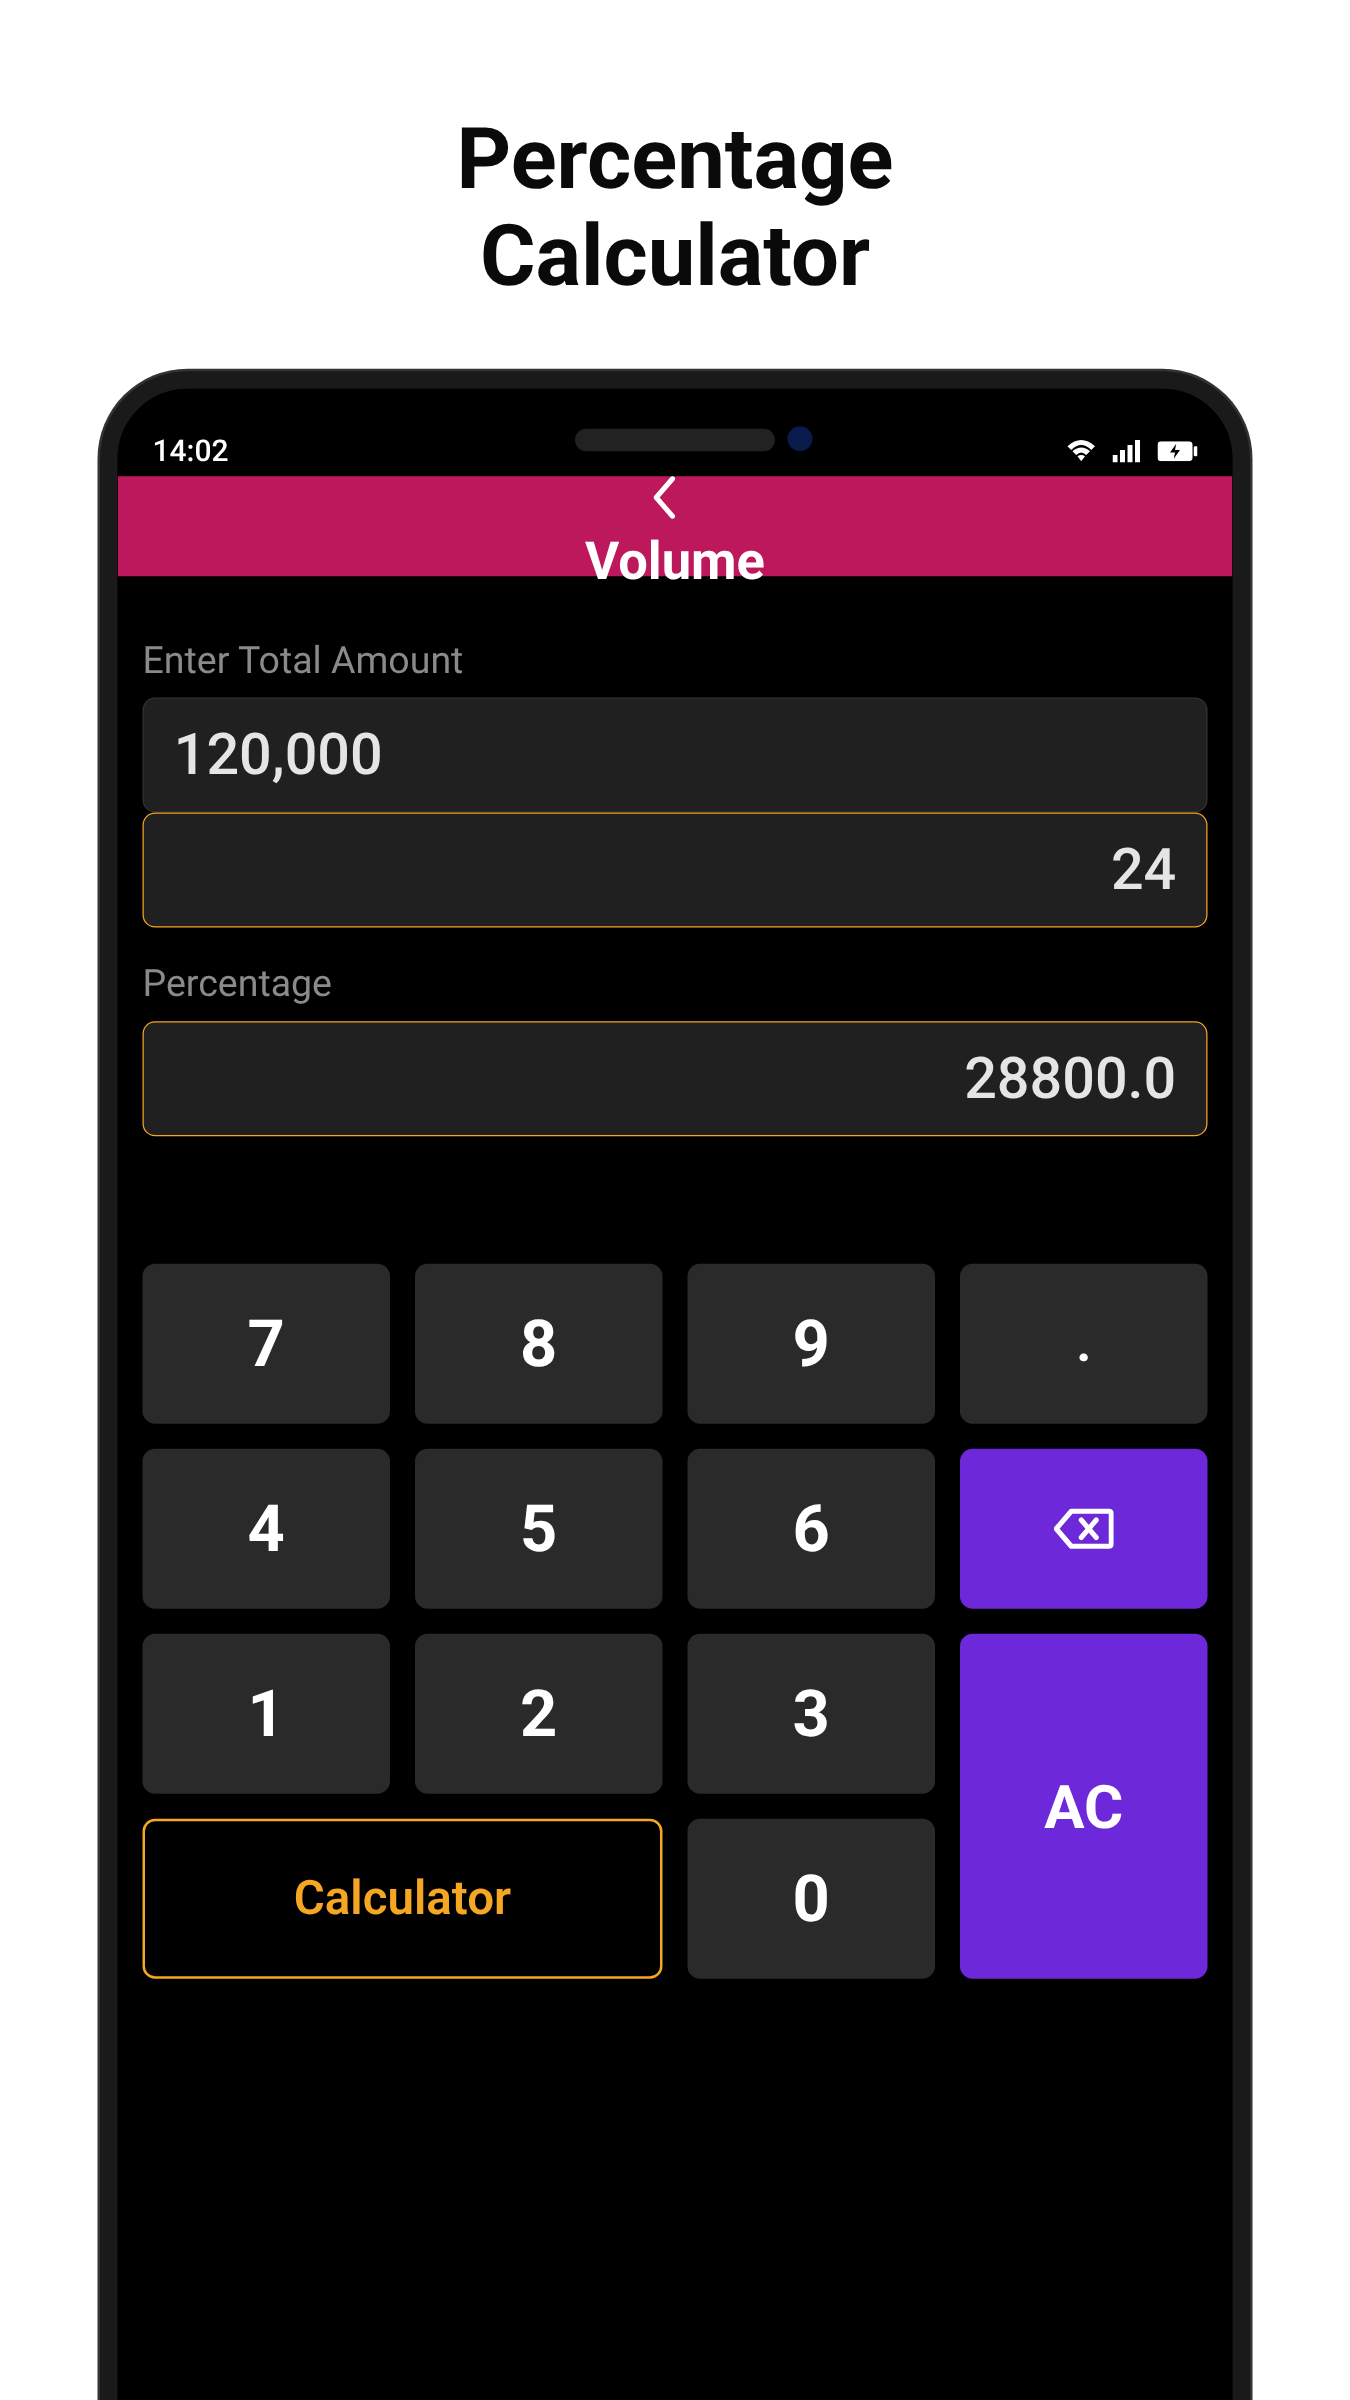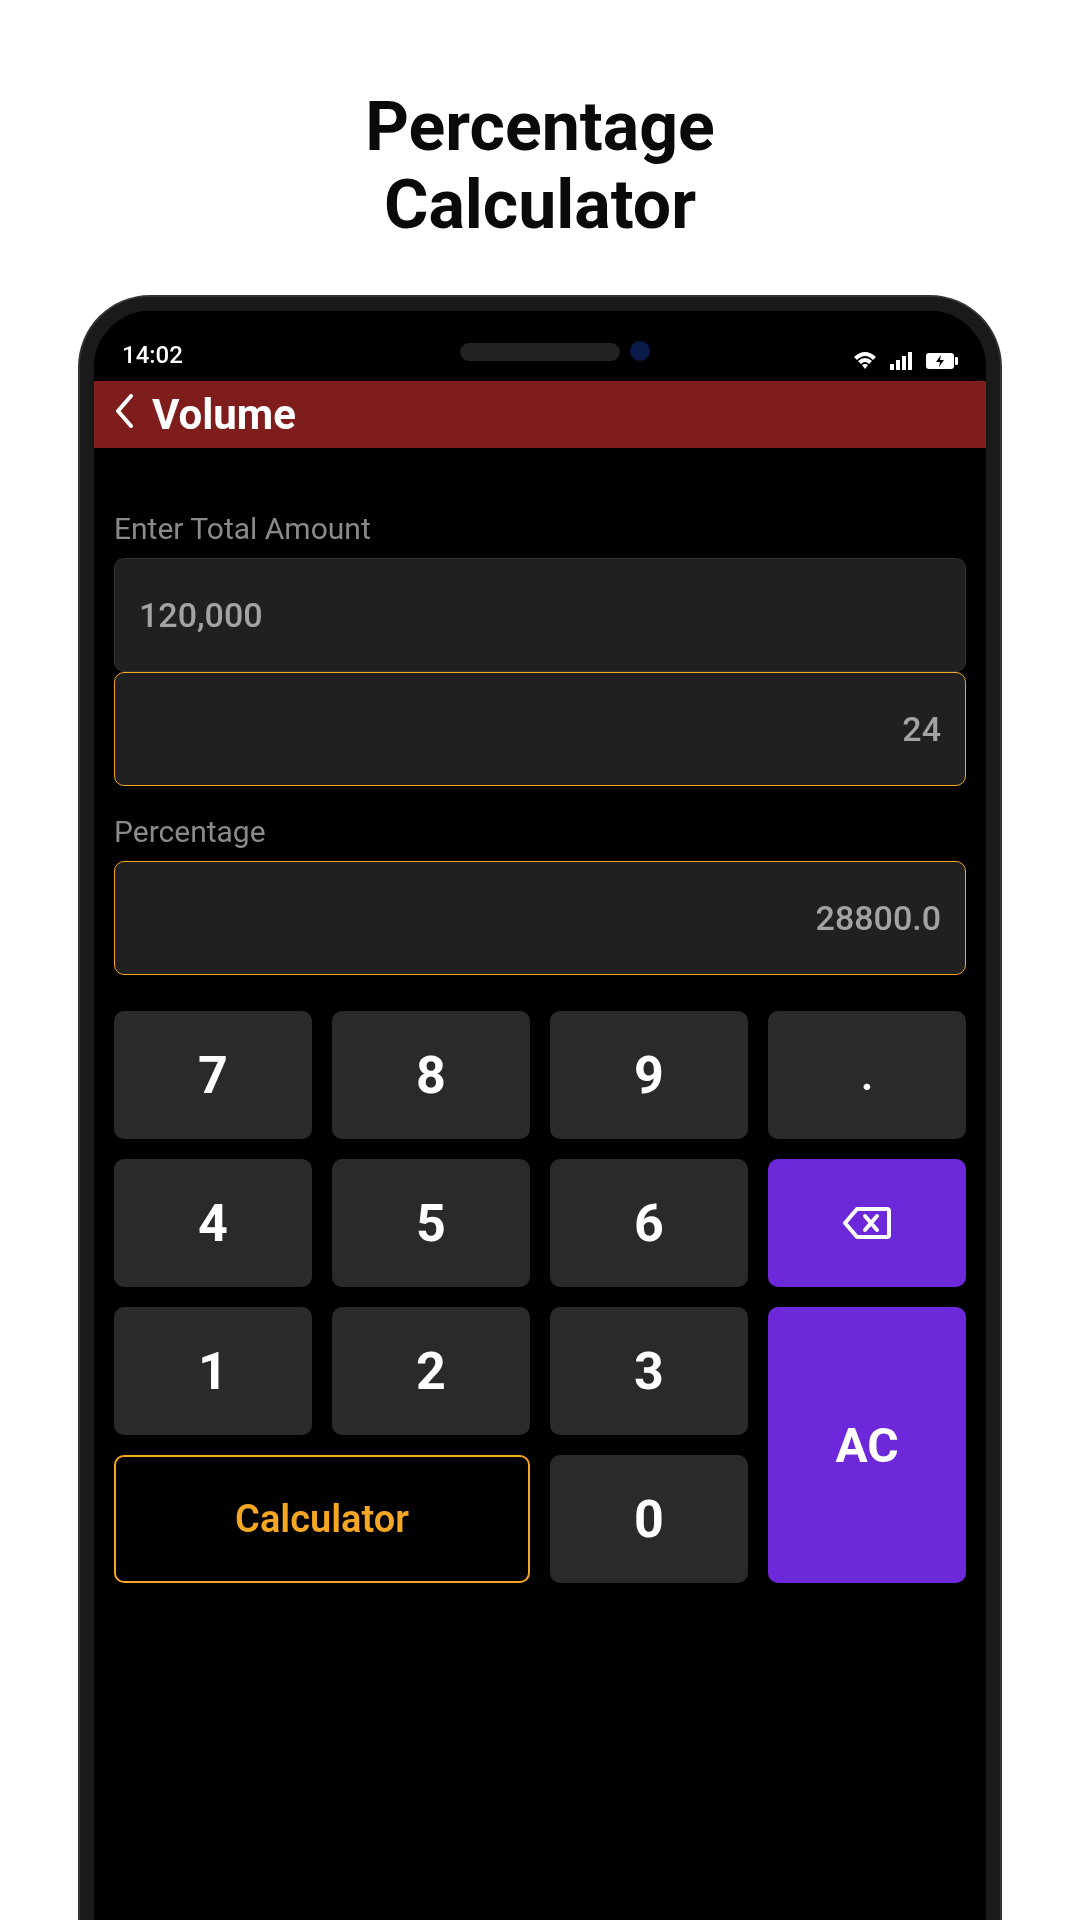--- a/index.html
+++ b/index.html
@@ -67,45 +67,47 @@
     border-radius: 50%;
   }
   .status-bar {
     position: absolute;
     top: 30px;
     left: 0;
     right: 0;
     height: 40px;
     display: flex;
     justify-content: space-between;
+    align-items: center;
     padding: 0 28px;
     color: #fff;
     font-size: 24px;
   }
   .status-left {
     font-weight: 500;
   }
   .status-right {
     display: flex;
     align-items: center;
     gap: 12px;
   }
   .wifi-icon, .signal-icon, .battery-icon {
     display: inline-flex;
   }
   .header {
     position: absolute;
     top: 70px;
     left: 0;
     right: 0;
-    height: 67px;
+    height: 80px;
     display: flex;
     align-items: center;
     padding: 0 20px;
-    background: #7f1d1d;
+    background: #be185d;
+    flex-direction: column;
   }
   .back-chevron {
     color: #fff;
     font-size: 38px;
     margin-right: 18px;
     font-weight: 300;
   }
   .header-title {
     color: #fff;
     font-size: 42px;
@@ -125,23 +127,23 @@
     margin-bottom: 12px;
     margin-top: 28px;
   }
   .field-label.first {
     margin-top: 0;
   }
   .input-field {
     background: #202020;
     border: 1.5px solid #333;
     border-radius: 10px;
-    padding: 36px 24px;
-    color: #a3a3a3;
-    font-size: 34px;
+    padding: 18px 24px;
+    color: #e5e5e5;
+    font-size: 46px;
     font-weight: 500;
   }
   .input-field.active {
     border: 1.5px solid #f5a623;
     text-align: right;
   }
   .keypad {
     position: absolute;
     top: 700px;
     left: 0;

